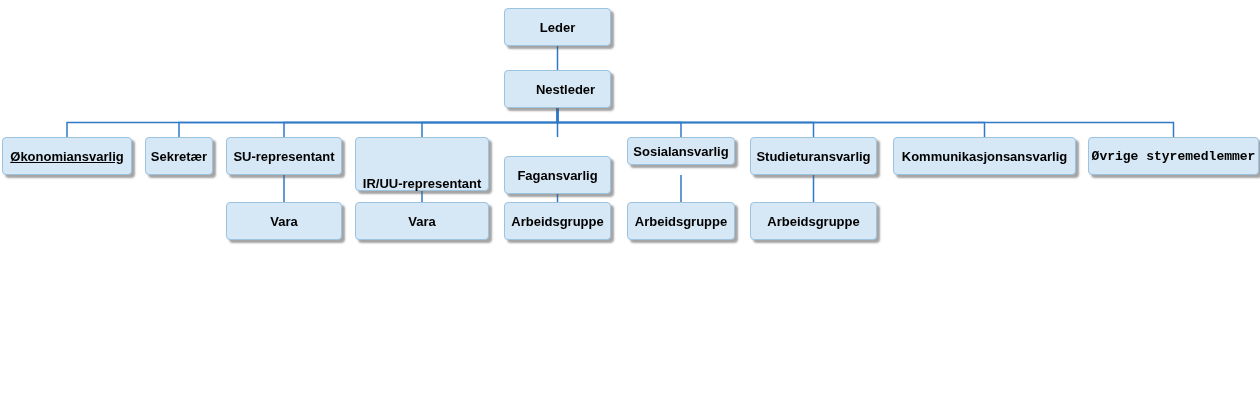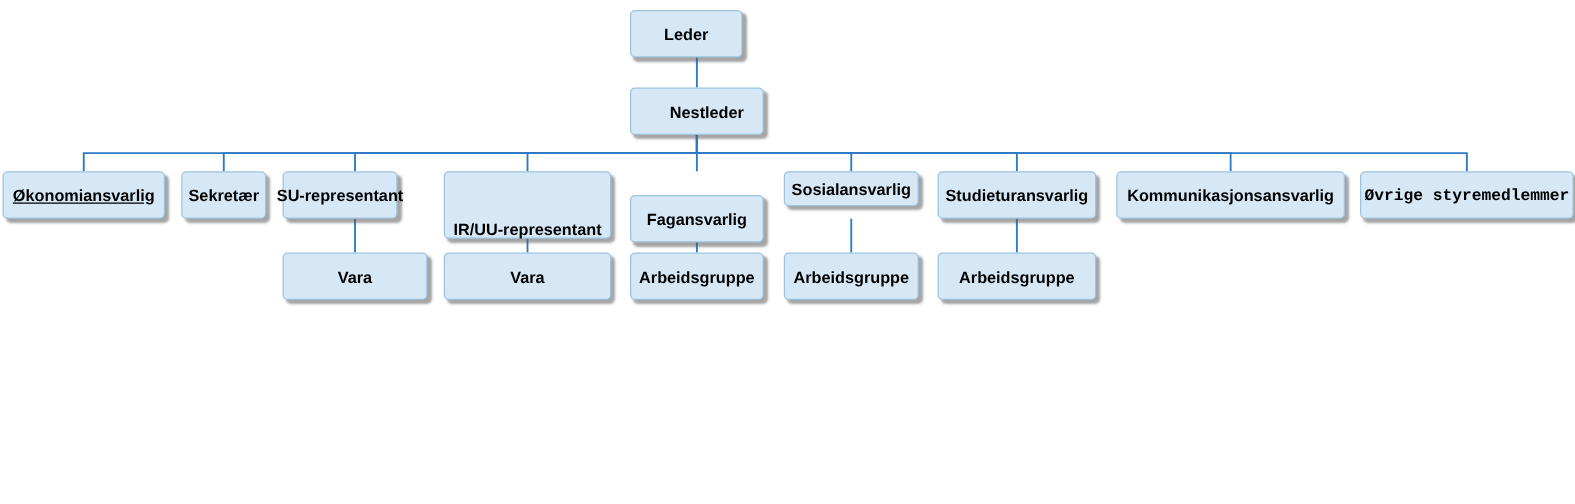--- a/index.html
+++ b/index.html
@@ -61,33 +61,33 @@
       <polyline points="557.5,108 557.5,122.5 813.5,122.5 813.5,137" class="edge-line"></polyline>
       <polyline points="557.5,108 557.5,122.5 984.5,122.5 984.5,137" class="edge-line"></polyline>
       <polyline points="557.5,108 557.5,122.5 1173.5,122.5 1173.5,137" class="edge-line"></polyline>
       <polyline points="284,175 284,202" class="edge-line"></polyline>
       <polyline points="422,175 422,202" class="edge-line"></polyline>
       <polyline points="557.5,175 557.5,202" class="edge-line"></polyline>
       <polyline points="681,175 681,202" class="edge-line"></polyline>
       <polyline points="813.5,175 813.5,202" class="edge-line"></polyline>
     </svg>
   <div id="nodes">
-      <div class="node" style="left: 504px; top: 8px; width: 90px; height: 38px;">
+      <div class="node" style="left: 504px; top: 8px; width: 107px; height: 38px;">
         <span class="node-label">Leder</span>
       </div>
       <div class="node" style="left: 504px; top: 70px; width: 107px; height: 38px; padding-left: 16px;">
         <span class="node-label">Nestleder</span>
       </div>
       <div class="node" style="left: 2px; top: 137px; width: 130px; height: 38px; text-decoration: underline;">
         <span class="node-label">Økonomiansvarlig</span>
       </div>
       <div class="node" style="left: 145px; top: 137px; width: 68px; height: 38px;">
         <span class="node-label">Sekretær</span>
       </div>
-      <div class="node" style="left: 226px; top: 137px; width: 92px; height: 38px;">
+      <div class="node" style="left: 226px; top: 137px; width: 116px; height: 38px;">
         <span class="node-label">SU-representant</span>
       </div>
       <div class="node" style="left: 355px; top: 137px; width: 134px; height: 54px; align-items: flex-end;">
         <span class="node-label">IR/UU-representant</span>
       </div>
       <div class="node" style="left: 504px; top: 137px; width: 107px; height: 38px; margin-top: 19px;">
         <span class="node-label">Fagansvarlig</span>
       </div>
       <div class="node" style="left: 627px; top: 137px; width: 108px; height: 28px;">
         <span class="node-label">Sosialansvarlig</span>

